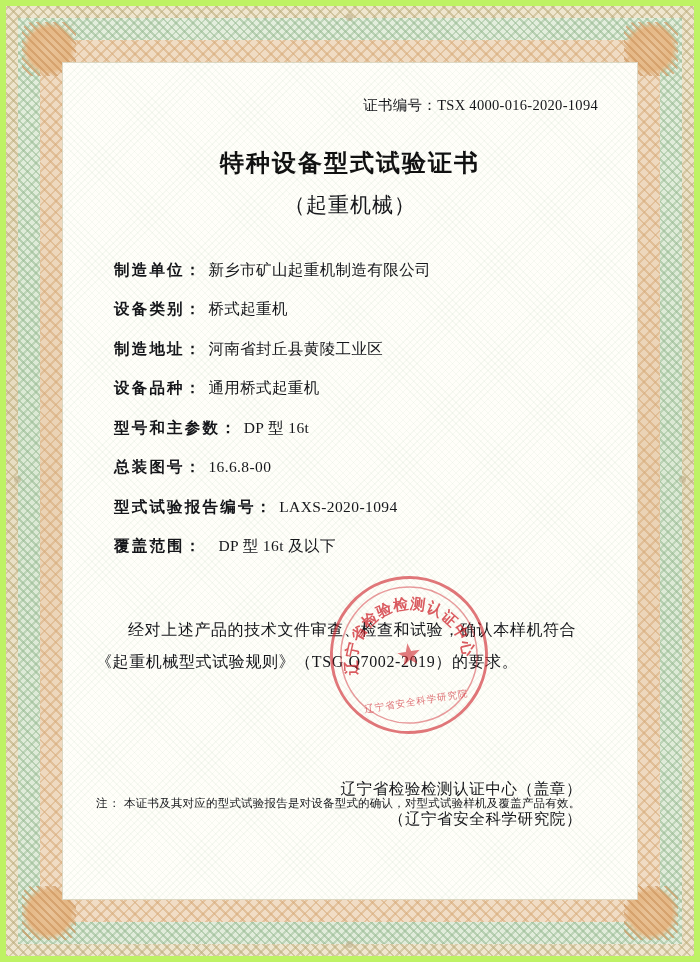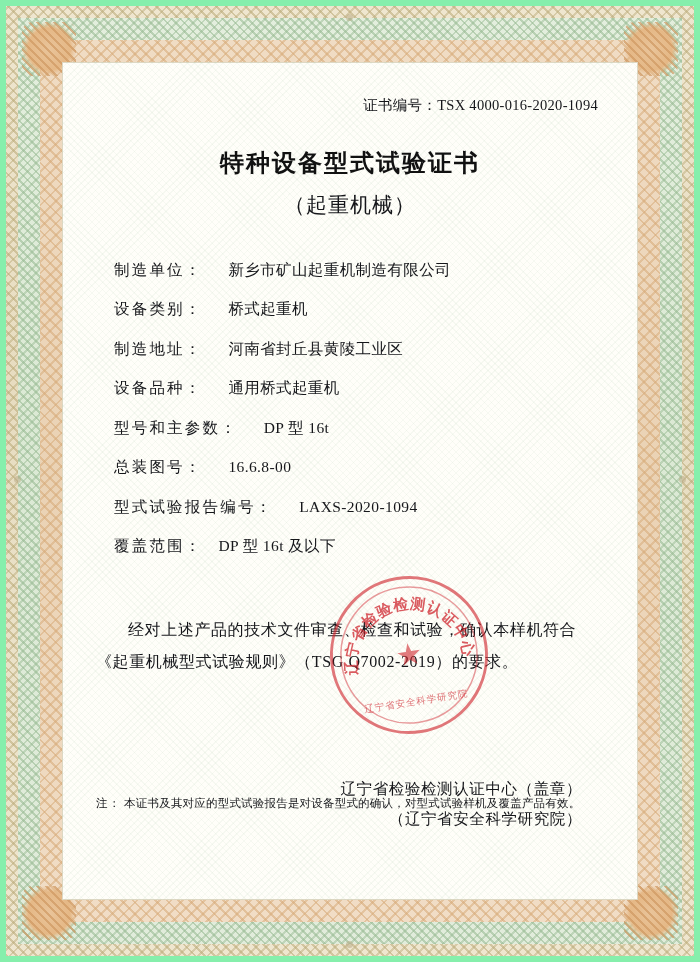--- a/index.html
+++ b/index.html
@@ -8,21 +8,21 @@
     background: #ffffff;
   }
   body {
     font-family: "Liberation Serif", "DejaVu Serif", serif;
   }
   .page {
     position: relative;
     width: 700px;
     height: 962px;
     overflow: hidden;
-    background: #86efac;
+    background: #bef264;
   }
 
   
   .border-outer {
     position: absolute;
     left: 6px; top: 6px; right: 6px; bottom: 6px;
     background:
       repeating-linear-gradient(45deg, rgba(186,170,120,0.55) 0 2px, rgba(255,255,255,0) 2px 7px),
       repeating-linear-gradient(-45deg, rgba(186,170,120,0.45) 0 2px, rgba(255,255,255,0) 2px 7px),
       linear-gradient(180deg, #efe6cf, #e7dcc0 40%, #e9e0c6 60%, #efe6cf);
@@ -114,23 +114,24 @@
     padding-left: 18px;
   }
   .field-row {
     font-size: 15.5px;
     line-height: 1.45;
     margin-bottom: 17px;
     white-space: nowrap;
   }
   .field-label {
     letter-spacing: 2.2px;
+    font-weight: bold;
   }
   .field-value {
-    margin-left: 22px;
+    margin-left: 2px;
     letter-spacing: .4px;
   }
   .field-row.wide .field-value {
     margin-left: 12px;
   }
   .statement {
     margin-top: 56px;
     font-size: 16px;
     line-height: 2.0;
     text-indent: 32px;

